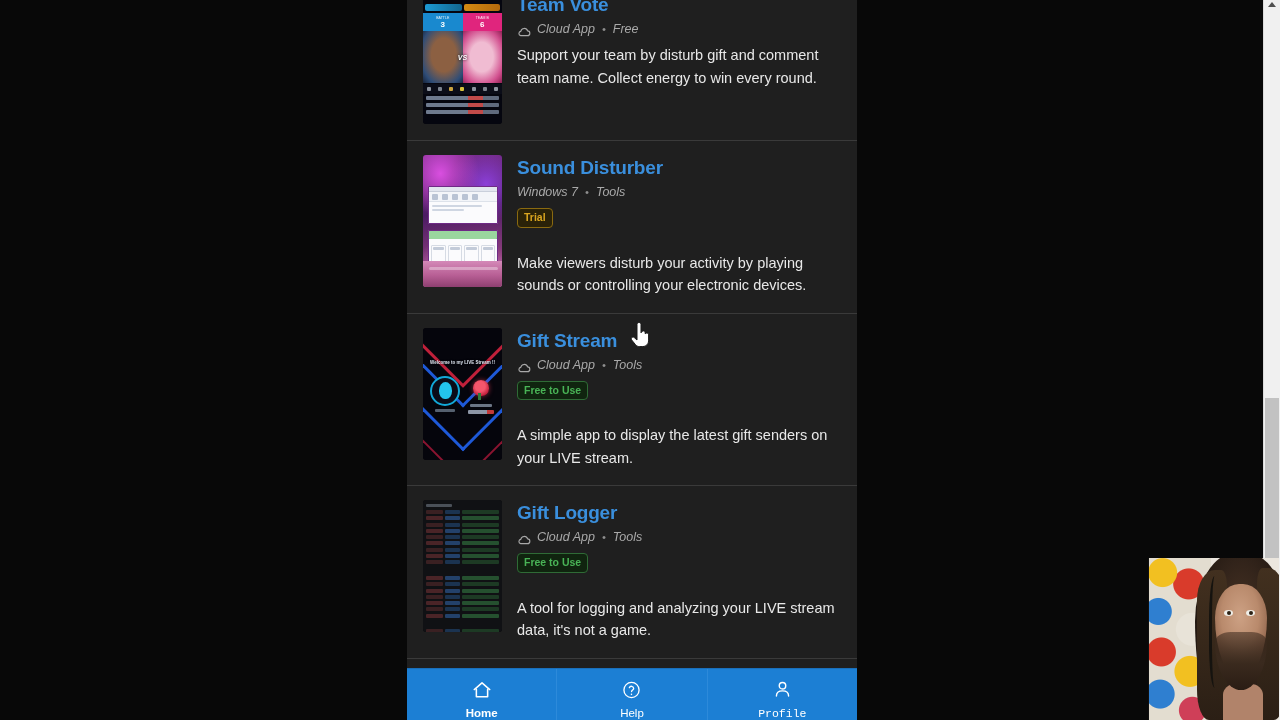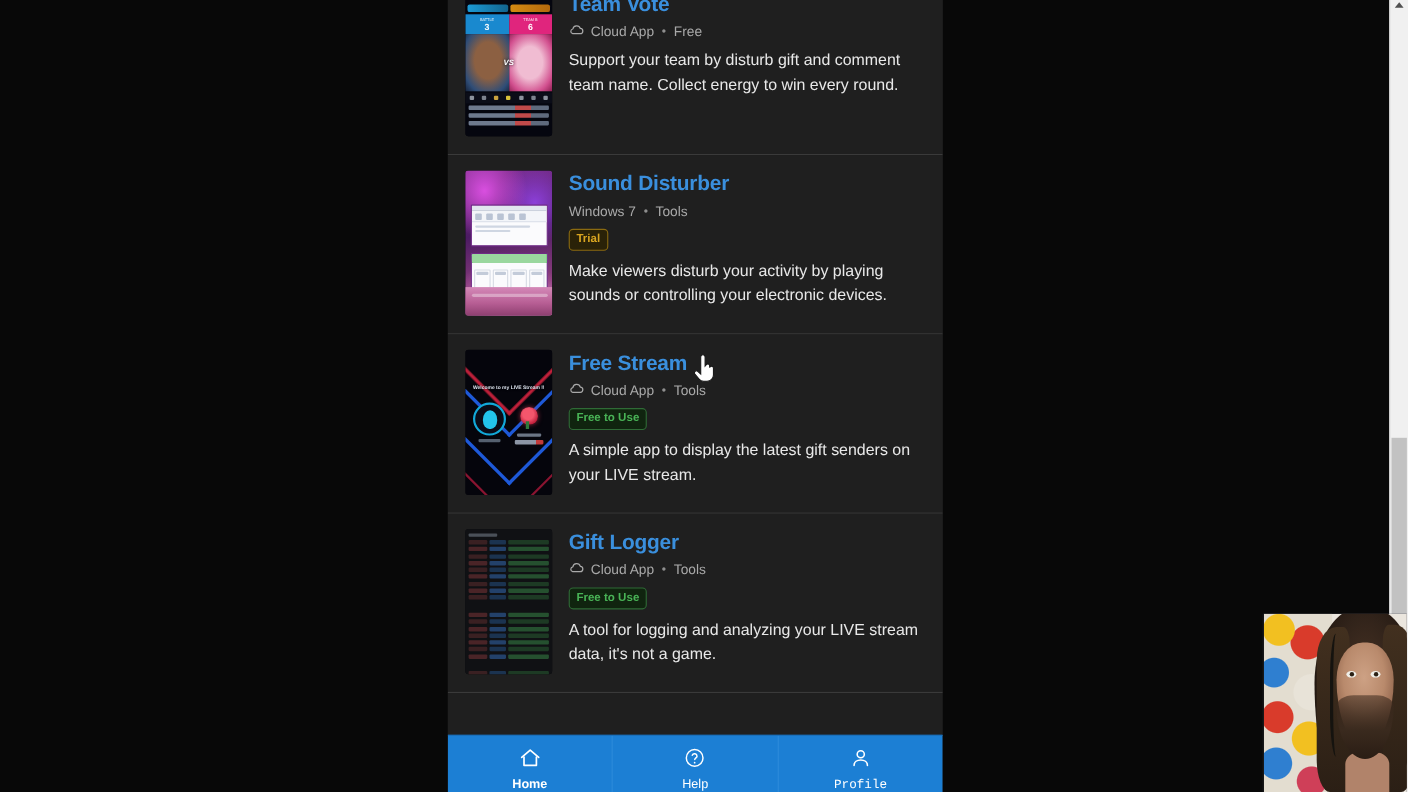--- a/index.html
+++ b/index.html
@@ -89,38 +89,39 @@
     font-size: 19px;
     font-weight: bold;
     color: #3a8fdd;
     letter-spacing: -0.2px;
     line-height: 22px;
     margin-bottom: 6px;
   }
 
   .card-meta {
     display: flex;
-    align-items: flex-start;
+    align-items: flex-end;
     font-size: 12.5px;
     color: #a9a9a9;
     line-height: 15px;
     margin-bottom: 7px;
+    font-style: italic;
   }
   .card-meta .cloud-icon { margin-right: 6px; display: inline-flex; }
   .card-meta .dot { margin: 0 7px; color: #8f8f8f; font-size: 11px; }
 
   .badge {
     display: inline-block;
     font-size: 10.5px;
     font-weight: bold;
     line-height: 1;
     padding: 3px 6px 4px 6px;
     border-radius: 4px;
     border: 1px solid;
-    margin-bottom: 8px;
+    margin-bottom: 24px;
   }
   .badge.trial { color: #d9a520; border-color: #8a6a10; background: #2a2208; }
   .badge.free  { color: #49b356; border-color: #2f6b36; background: #10240f; text-align: center; }
 
   .card-desc {
     font-size: 14.5px;
     color: #e8e8e8;
     line-height: 22.5px;
     font-weight: 500;
   }
@@ -485,21 +486,21 @@
             <div class="gs-avatar">
                 <div class="inner"></div>
               </div>
             <div class="gs-uname"></div>
             <div class="gs-gift"></div>
             <div class="gs-giftlbl"></div>
             <div class="gs-giftlbl2"></div>
           </div>
         </div>
         <div class="card-body">
-          <div class="card-title">Free Stream</div>
+          <div class="card-title">Gift Stream</div>
           <div class="card-meta">
             <span class="cloud-icon">
               <svg width="14" height="10" viewBox="0 0 20 14" fill="none" stroke="#a9a9a9" stroke-width="1.6">
                 <path d="M5.2 12.2h9.6a3.4 3.4 0 0 0 .3-6.8A5 5 0 0 0 5.4 6.1a3.1 3.1 0 0 0-.2 6.1z" stroke-linejoin="round"></path>
               </svg>
             </span>
             <span>Cloud App</span>
             <span class="dot">•</span>
             <span>Tools</span>
           </div>

